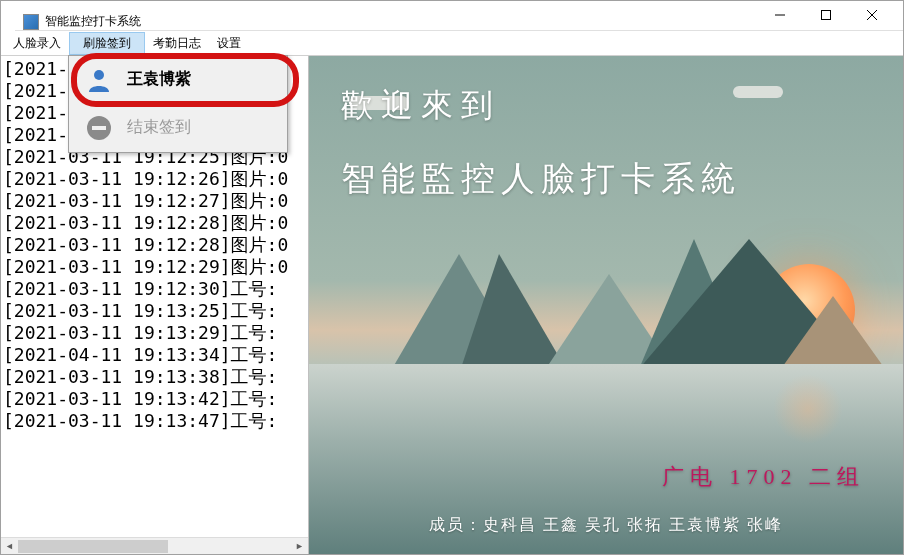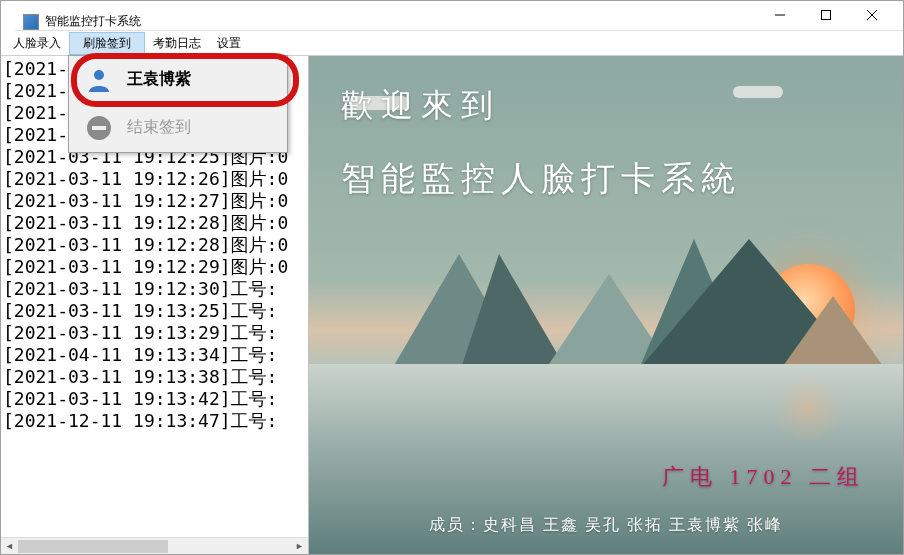--- a/index.html
+++ b/index.html
@@ -116,21 +116,21 @@
         <div class="log-line">[2021-03-11 19:12:27]图片:0</div>
         <div class="log-line">[2021-03-11 19:12:28]图片:0</div>
         <div class="log-line">[2021-03-11 19:12:28]图片:0</div>
         <div class="log-line">[2021-03-11 19:12:29]图片:0</div>
         <div class="log-line">[2021-03-11 19:12:30]工号:</div>
         <div class="log-line">[2021-03-11 19:13:25]工号:</div>
         <div class="log-line">[2021-03-11 19:13:29]工号:</div>
         <div class="log-line">[2021-04-11 19:13:34]工号:</div>
         <div class="log-line">[2021-03-11 19:13:38]工号:</div>
         <div class="log-line">[2021-03-11 19:13:42]工号:</div>
-        <div class="log-line">[2021-12-11 19:13:47]工号:</div>
+        <div class="log-line">[2021-03-11 19:13:47]工号:</div>
       </div>
       <div class="hscroll">
         <div class="arrow">◄</div>
         <div class="track">
             <div class="thumb"></div>
           </div>
         <div class="arrow">►</div>
       </div>
     </div>
 

